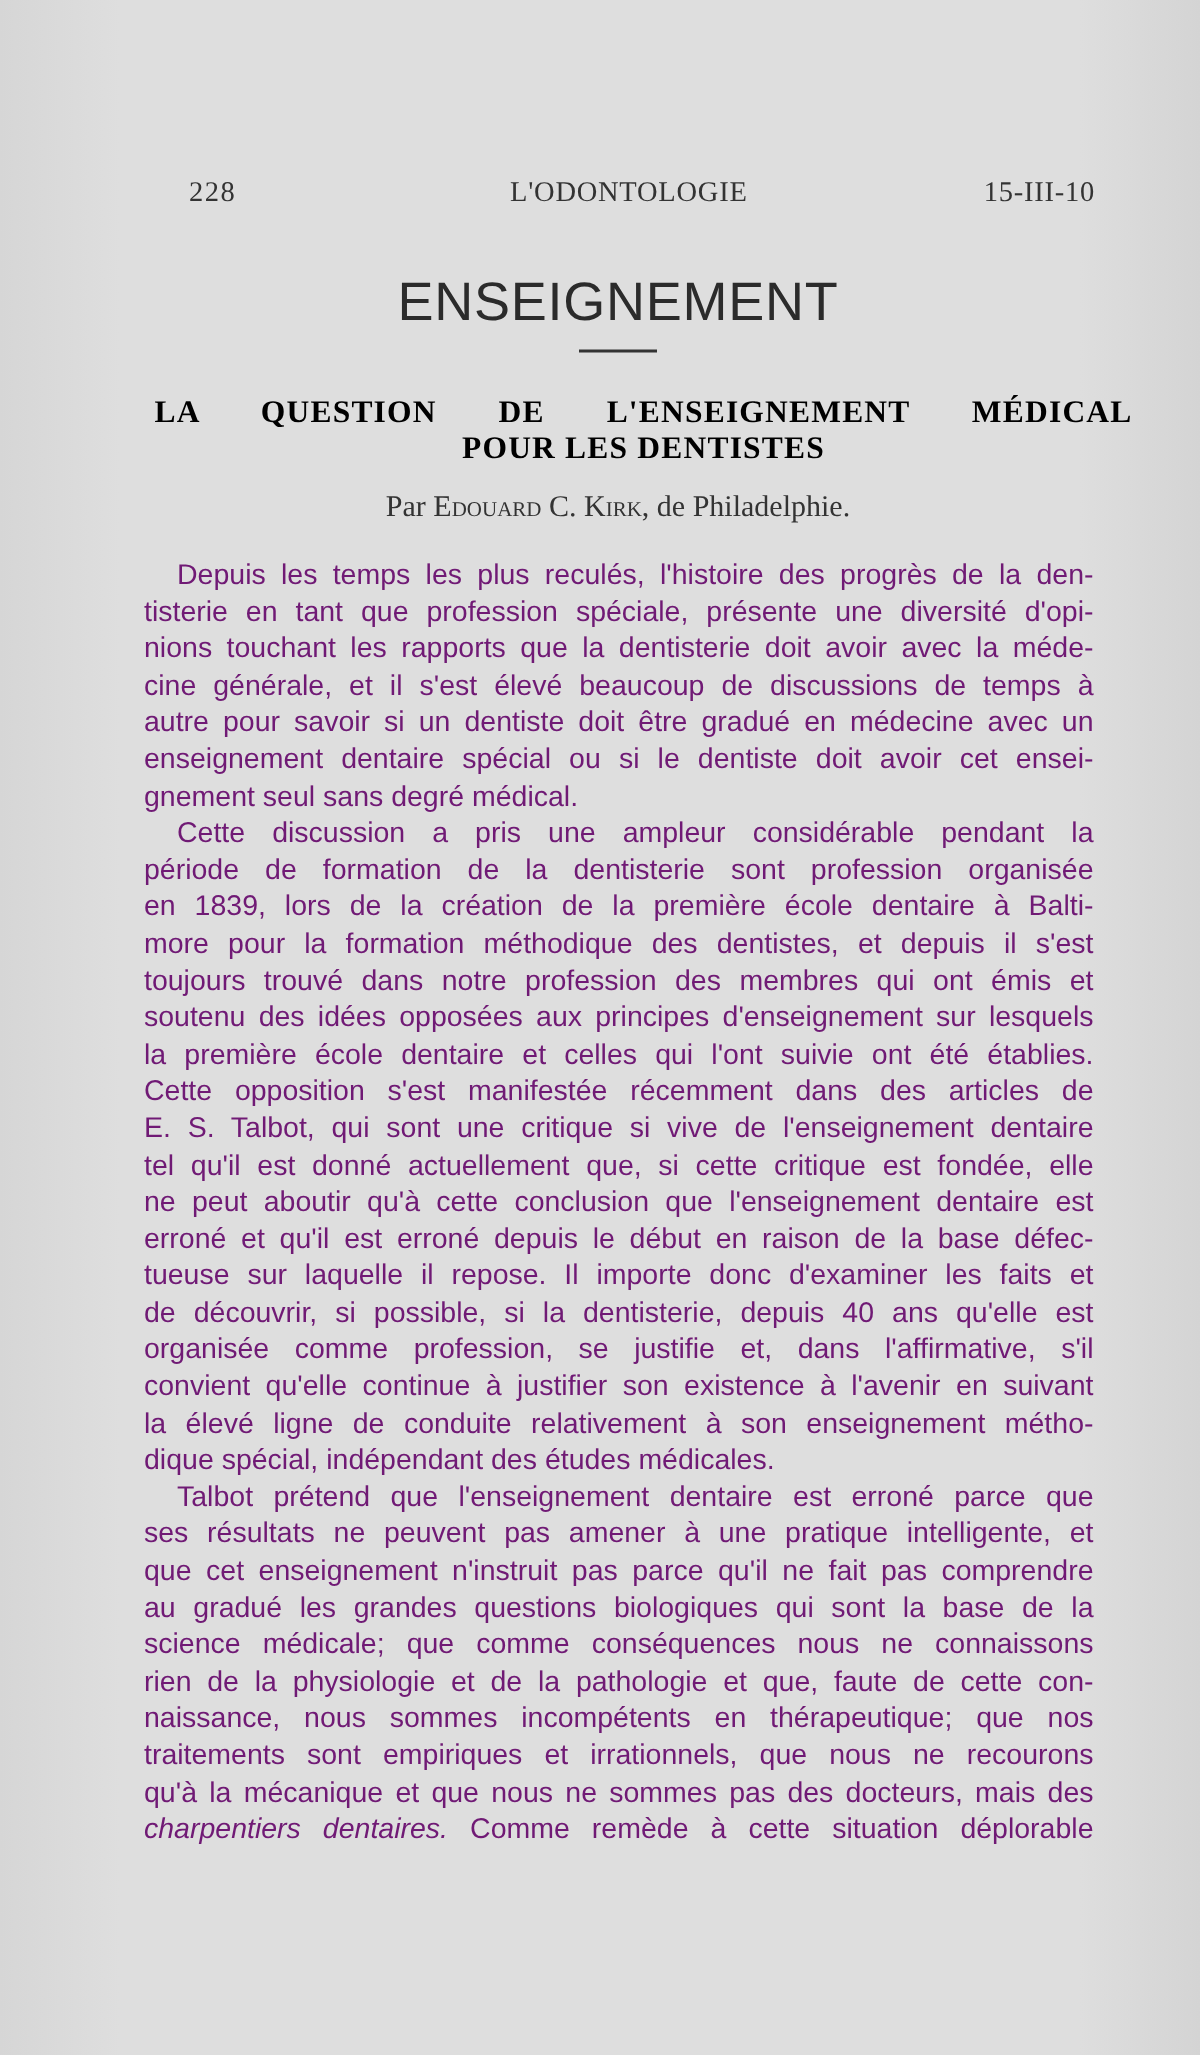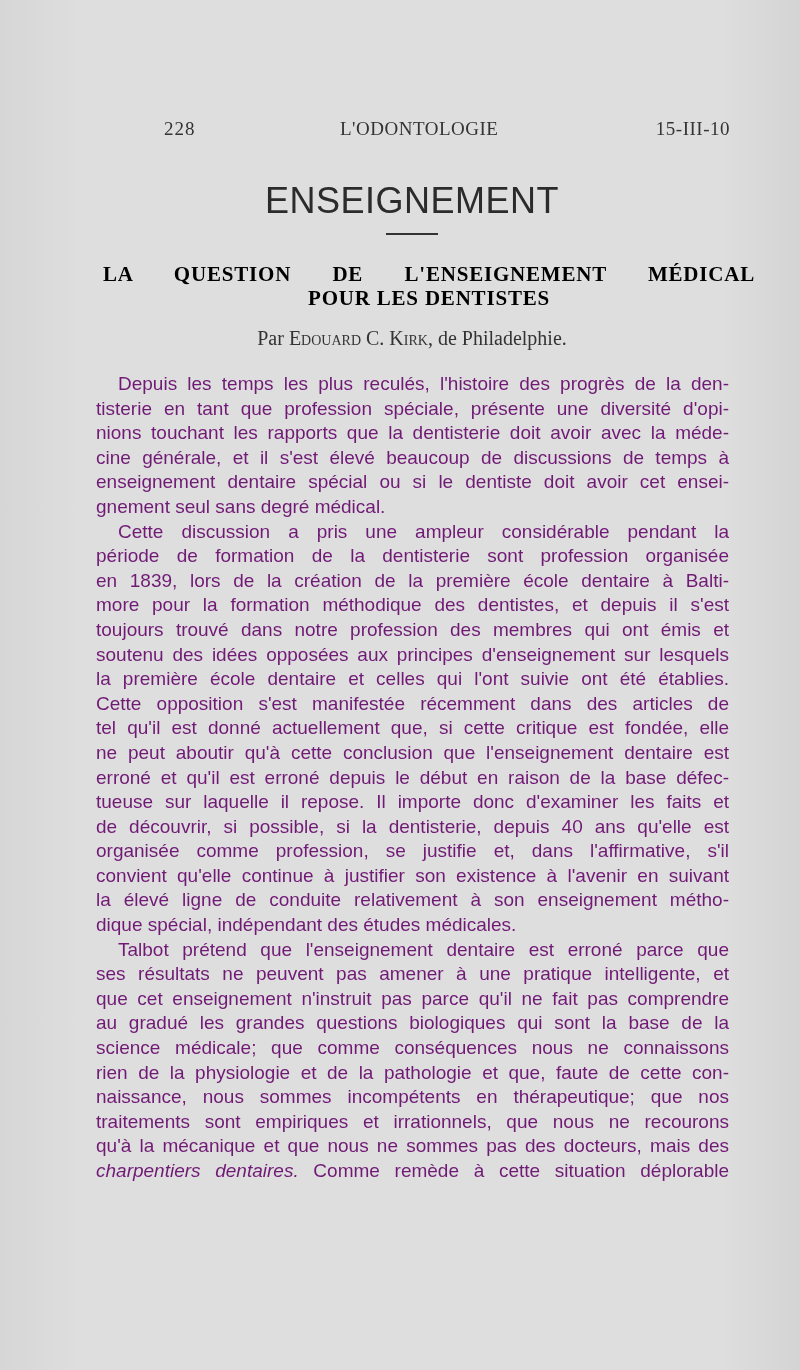--- a/index.html
+++ b/index.html
@@ -12,21 +12,21 @@
     font-family: "Liberation Serif", "DejaVu Serif", serif;
   }
   .page-shade {
     position: absolute; inset: 0;
     background: linear-gradient(90deg, #d6d6d6 0%, #dedede 10%, #dedede 90%, #d4d4d4 100%);
   }
   .running-head {
     position: absolute; top: 118px; left: 126px; width: 604px; height: 24px;
     font-size: 19px; color: #333;
   }
-  .running-head .pg { position: absolute; left: 0; top: 0; letter-spacing: 1px; margin-left: 38px; }
+  .running-head .pg { position: absolute; left: 0; top: 0; letter-spacing: 1px; }
   .running-head .journal { position: absolute; left: 214px; top: 0; font-variant: small-caps; letter-spacing: 0.5px; }
   .running-head .date { position: absolute; right: 0; top: 0; letter-spacing: 0.5px; }
 
   .section-title {
     position: absolute; top: 180px; left: 0; width: 824px; text-align: center;
     font-family: "Liberation Sans", "DejaVu Sans", sans-serif;
     font-size: 36px; font-weight: normal; letter-spacing: 0.5px; color: #2b2b2b;
   }
   .rule {
     position: absolute; top: 233px; left: 386px; width: 52px; height: 2px; background: #333;
@@ -79,32 +79,34 @@
 <div class="byline">
   <span>Par </span><span class="sc">Edouard C. Kirk</span><span>, de Philadelphie.</span>
 </div>
 
 <div class="body-text" id="body-text">
     <p>
       <span class="line">Depuis les temps les plus reculés, l'histoire des progrès de la den-</span>
       <span class="line">tisterie en tant que profession spéciale, présente une diversité d'opi-</span>
       <span class="line">nions touchant les rapports que la dentisterie doit avoir avec la méde-</span>
       <span class="line">cine générale, et il s'est élevé beaucoup de discussions de temps à</span>
+      <span class="line">autre pour savoir si un dentiste doit être gradué en médecine avec un</span>
       <span class="line">enseignement dentaire spécial ou si le dentiste doit avoir cet ensei-</span>
       <span class="line last">gnement seul sans degré médical.</span>
     </p>
     <p>
       <span class="line">Cette discussion a pris une ampleur considérable pendant la</span>
       <span class="line">période de formation de la dentisterie sont profession organisée</span>
       <span class="line">en 1839, lors de la création de la première école dentaire à Balti-</span>
       <span class="line">more pour la formation méthodique des dentistes, et depuis il s'est</span>
       <span class="line">toujours trouvé dans notre profession des membres qui ont émis et</span>
       <span class="line">soutenu des idées opposées aux principes d'enseignement sur lesquels</span>
       <span class="line">la première école dentaire et celles qui l'ont suivie ont été établies.</span>
       <span class="line">Cette opposition s'est manifestée récemment dans des articles de</span>
+      <span class="line">E. S. Talbot, qui sont une critique si vive de l'enseignement dentaire</span>
       <span class="line">tel qu'il est donné actuellement que, si cette critique est fondée, elle</span>
       <span class="line">ne peut aboutir qu'à cette conclusion que l'enseignement dentaire est</span>
       <span class="line">erroné et qu'il est erroné depuis le début en raison de la base défec-</span>
       <span class="line">tueuse sur laquelle il repose. Il importe donc d'examiner les faits et</span>
       <span class="line">de découvrir, si possible, si la dentisterie, depuis 40 ans qu'elle est</span>
       <span class="line">organisée comme profession, se justifie et, dans l'affirmative, s'il</span>
       <span class="line">convient qu'elle continue à justifier son existence à l'avenir en suivant</span>
       <span class="line">la élevé ligne de conduite relativement à son enseignement métho-</span>
       <span class="line last">dique spécial, indépendant des études médicales.</span>
     </p>

